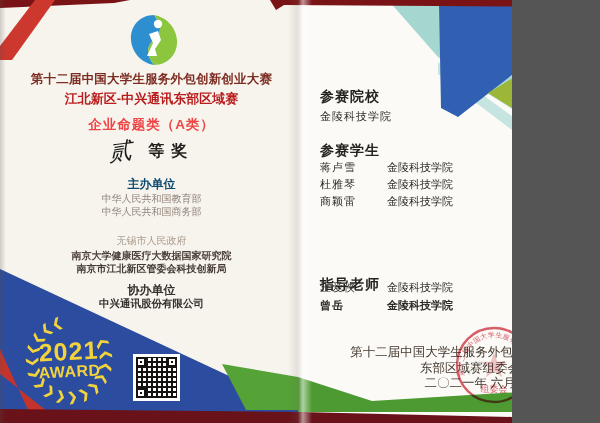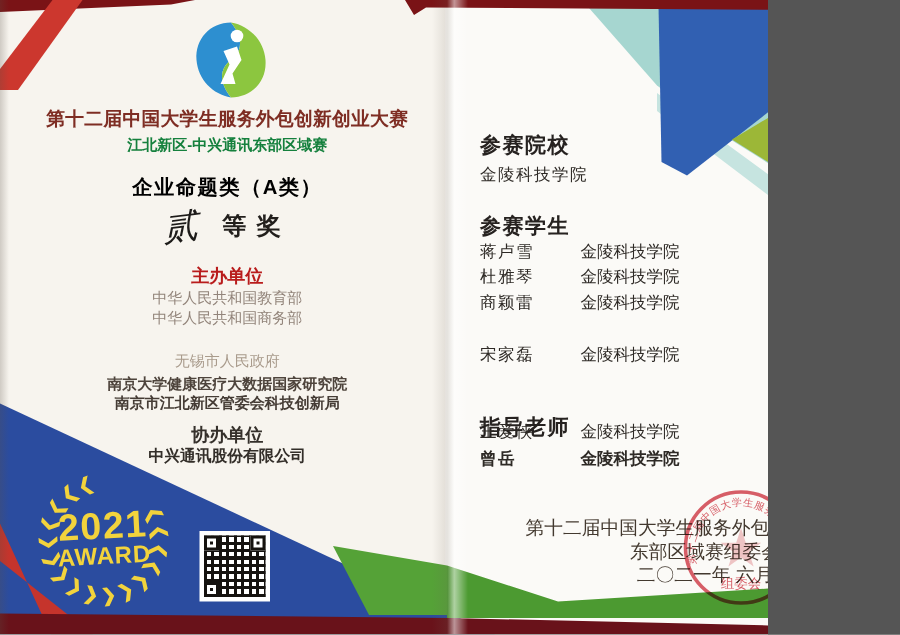--- a/index.html
+++ b/index.html
@@ -8,22 +8,22 @@
   .abs{position:absolute;}
   .tint-left{left:0;top:0;width:297px;height:423px;background:#f7f4ee;z-index:0;}
   .tint-right{left:297px;top:0;width:303px;height:423px;background:#fbfaf7;z-index:0;}
   #decor{left:0;top:0;z-index:1;}
   .fold{left:288px;top:0;width:24px;height:423px;z-index:4;
         background:linear-gradient(90deg,rgba(110,100,88,0) 0%,rgba(110,100,88,.16) 42%,rgba(255,255,255,.55) 62%,rgba(255,255,255,0) 100%);}
   .edgeL{left:0;top:0;width:6px;height:423px;z-index:4;background:linear-gradient(90deg,rgba(90,80,70,.25),rgba(90,80,70,0));}
   .txt{z-index:5;}
   
   .title1{left:10px;top:71px;width:283px;text-align:center;font-size:12.5px;font-weight:bold;color:#7e2d23;letter-spacing:.2px;}
-  .title2{left:10px;top:90px;width:283px;text-align:center;font-size:10px;font-weight:bold;color:#15803d;}
-  .category{left:10px;top:116px;width:283px;text-align:center;font-size:13.5px;font-weight:bold;color:#000000;letter-spacing:1px;}
+  .title2{left:10px;top:90px;width:283px;text-align:center;font-size:13px;font-weight:bold;color:#b91c1c;}
+  .category{left:10px;top:116px;width:283px;text-align:center;font-size:13.5px;font-weight:bold;color:#ef4444;letter-spacing:1px;}
   .prizerow{left:10px;top:136px;width:283px;text-align:center;}
   .grade{display:inline-block;font-family:"DejaVu Serif",serif;font-style:italic;font-size:23px;color:#1d1b19;
          transform:rotate(-7deg) skewX(-5deg);vertical-align:middle;margin-right:12px;}
   .gsuffix{display:inline-block;font-size:16px;font-weight:bold;color:#221f1c;letter-spacing:7px;vertical-align:middle;}
   .sechead{width:283px;left:10px;text-align:center;font-weight:bold;font-size:12px;}
   .orgline{width:283px;left:10px;text-align:center;font-size:10px;}
   
   .rhead{left:320px;font-size:14px;font-weight:bold;color:#262220;letter-spacing:1px;font-family:Liberation Serif, serif;}
   .rbody{left:320px;font-size:11px;color:#2e2a26;}
   .row{left:320px;font-size:11px;color:#2e2a26;}
@@ -77,21 +77,21 @@
   </svg>
 
   <div class="abs txt title1">第十二届中国大学生服务外包创新创业大赛</div>
   <div class="abs txt title2">江北新区-中兴通讯东部区域赛</div>
   <div class="abs txt category">企业命题类（A类）</div>
   <div class="abs txt prizerow">
     <span class="grade">贰</span>
     <span class="gsuffix">等奖</span>
   </div>
 
-  <div class="abs txt sechead" style="top:176px;color:#b91c1c;">主办单位</div>
+  <div class="abs txt sechead" style="top:176px;color:#0c4a6e;">主办单位</div>
   <div class="abs txt orgline" style="top:192px;color:#92847a;">中华人民共和国教育部</div>
   <div class="abs txt orgline" style="top:205px;color:#92847a;">中华人民共和国商务部</div>
   <div class="abs txt orgline" style="top:234px;color:#a99b8c;">无锡市人民政府</div>
 
   <div class="abs txt orgline" style="top:249px;color:#4e443c;font-weight:bold;">南京大学健康医疗大数据国家研究院</div>
   <div class="abs txt orgline" style="top:262px;color:#453c35;font-weight:bold;">南京市江北新区管委会科技创新局</div>
 
   <div class="abs txt sechead" style="top:282px;color:#35302b;">协办单位</div>
   <div class="abs txt orgline" style="top:297px;color:#332e29;font-weight:bold;font-size:10.5px;">中兴通讯股份有限公司</div>
 
@@ -125,24 +125,20 @@
   </div>
   <div class="abs txt rhead" style="top:142px;">参赛学生</div>
   <div class="abs txt row" style="top:177px;">
     <span class="name">杜雅琴</span>
     <span>金陵科技学院</span>
   </div>
   <div class="abs txt row" style="top:194px;">
     <span class="name">商颖雷</span>
     <span>金陵科技学院</span>
   </div>
-  <div class="abs txt row" style="top:229px;">
-    <span class="name">宋家磊</span>
-    <span>金陵科技学院</span>
-  </div>
 
   <div class="abs txt rhead" style="top:276px;">指导老师</div>
   <div class="abs txt row" style="top:280px;">
     <span class="name">王爱侠</span>
     <span>金陵科技学院</span>
   </div>
   <div class="abs txt row" style="top:298px;font-weight:bold;">
     <span class="name">曾岳</span>
     <span>金陵科技学院</span>
   </div>

